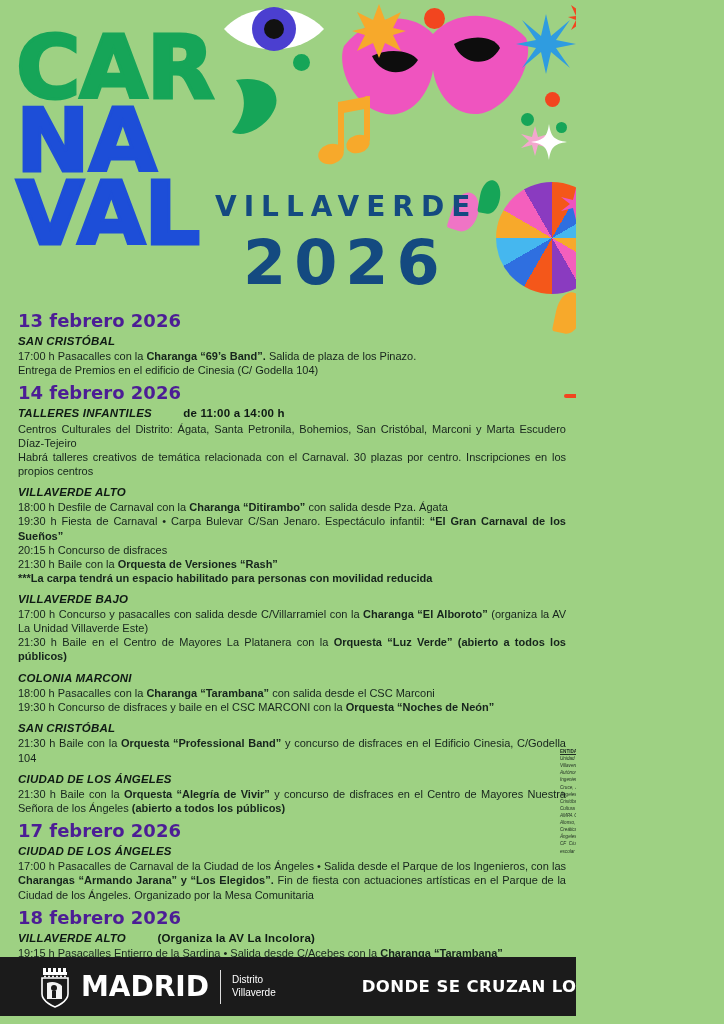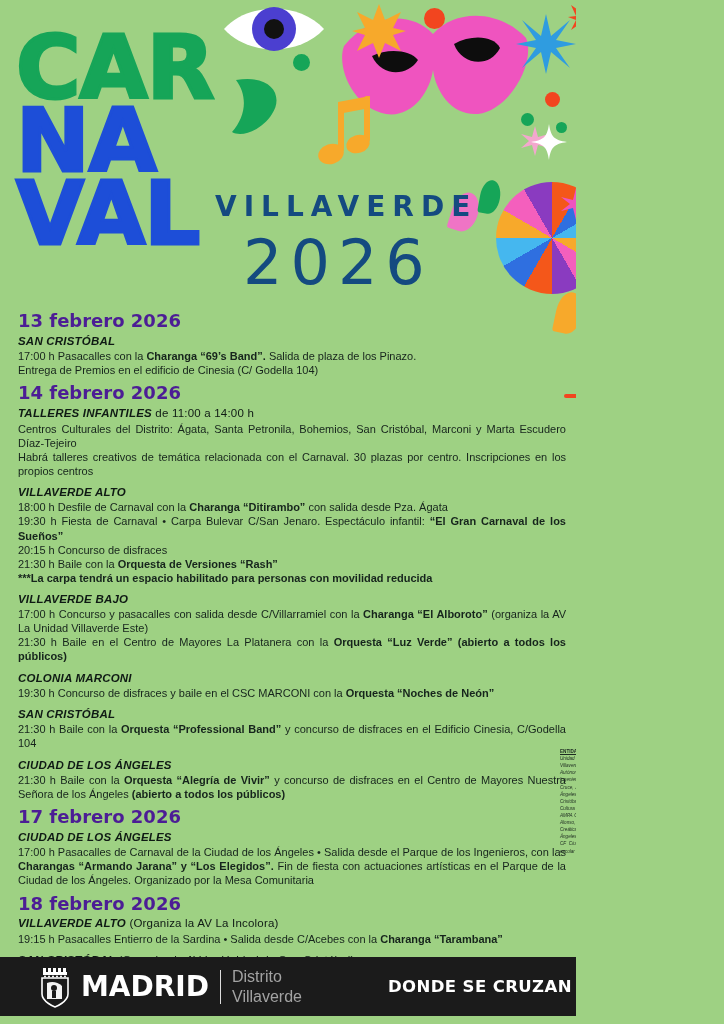--- a/index.html
+++ b/index.html
@@ -66,21 +66,21 @@
 
   .villaverde{
     position:absolute;left:215px;top:190px;
     font-family:"DejaVu Sans",sans-serif;
     font-weight:bold;font-size:28px;letter-spacing:7px;
     color:#144a80;
   }
   .year{
     position:absolute;left:243px;top:232px;
     font-family:"DejaVu Sans",sans-serif;
-    font-weight:normal;font-size:62px;letter-spacing:8px;
+    font-weight:bold;font-size:62px;letter-spacing:8px;
     color:#144a80;line-height:1;text-align:right;
   }
 
   
   .programme{
     position:absolute;left:18px;top:312px;width:548px;
     color:#15231c;
   }
   .date-head{
     font-family:"DejaVu Sans",sans-serif;
@@ -92,21 +92,21 @@
     line-height:1.05;
   }
   .date-head.first{margin-top:0;}
   .block{margin:0 0 7px 0;}
   .place{
     font-weight:bold;font-style:italic;
     font-size:11.5px;letter-spacing:0.2px;
     color:#0f1a14;line-height:1.25;
     margin:0 0 1px 0;
   }
-  .place .norm{font-style:normal;font-weight:normal;}
+  .place .norm{font-style:normal;font-weight:bold;padding-left:28px;}
   .line{
     font-size:11px;line-height:1.28;margin:0;
     text-align:justify;color:#16241c;
   }
   .line b{font-weight:bold;}
 
   
   .collab{
     position:absolute;left:560px;top:748px;width:158px;
     font-size:4.6px;line-height:1.55;
@@ -130,21 +130,21 @@
     position:absolute;left:0;bottom:8px;width:724px;height:59px;
     background:#1b1b1b;display:flex;align-items:center;
   }
   .crest{margin-left:38px;width:34px;height:42px;}
   .madrid{
     font-family:"DejaVu Sans",sans-serif;font-weight:bold;
     font-size:28px;color:#fff;letter-spacing:0px;margin-left:9px;
   }
   .vsep{width:1px;height:34px;background:#fff;margin:0 11px;opacity:.85;}
   .distrito{
-    color:#a3a3a3;font-size:16px;line-height:1.22;
+    color:#ffffff;font-size:10px;line-height:1.22;
   }
   .tagline{
     margin-left:86px;color:#fff;font-weight:bold;
     font-size:16.5px;letter-spacing:.4px;
     font-family:"DejaVu Sans",sans-serif;
   }
 </style>
 </head>
 <body>
 
@@ -411,20 +411,21 @@
         <div class="line">21:30 h Baile con la <b>Orquesta de Versiones “Rash”</b></div>
         <div class="line"><b>***La carpa tendrá un espacio habilitado para personas con movilidad reducida</b></div>
       </div>
       <div class="block">
         <div class="place">VILLAVERDE BAJO</div>
         <div class="line">17:00 h Concurso y pasacalles  con salida desde C/Villarramiel con la <b>Charanga “El Alboroto”</b> (organiza la AV La Unidad Villaverde Este)</div>
         <div class="line">21:30 h Baile en el Centro de Mayores La Platanera con la <b>Orquesta “Luz Verde” (abierto a todos los públicos)</b></div>
       </div>
       <div class="block">
         <div class="place">COLONIA MARCONI</div>
+        <div class="line">18:00 h Pasacalles con la <b>Charanga “Tarambana”</b> con salida desde el CSC Marconi</div>
         <div class="line">19:30 h Concurso de disfraces y baile en el CSC MARCONI con la <b>Orquesta “Noches de Neón”</b></div>
       </div>
       <div class="block">
         <div class="place">SAN CRISTÓBAL</div>
         <div class="line">21:30 h Baile con la <b>Orquesta “Professional Band”</b> y concurso de disfraces en el Edificio Cinesia, C/Godella 104</div>
       </div>
       <div class="block">
         <div class="place">CIUDAD DE LOS ÁNGELES</div>
         <div class="line">21:30 h Baile con la <b>Orquesta “Alegría de Vivir”</b> y concurso de disfraces en el Centro de Mayores Nuestra Señora de los Ángeles <b>(abierto a todos los públicos)</b></div>
       </div>

